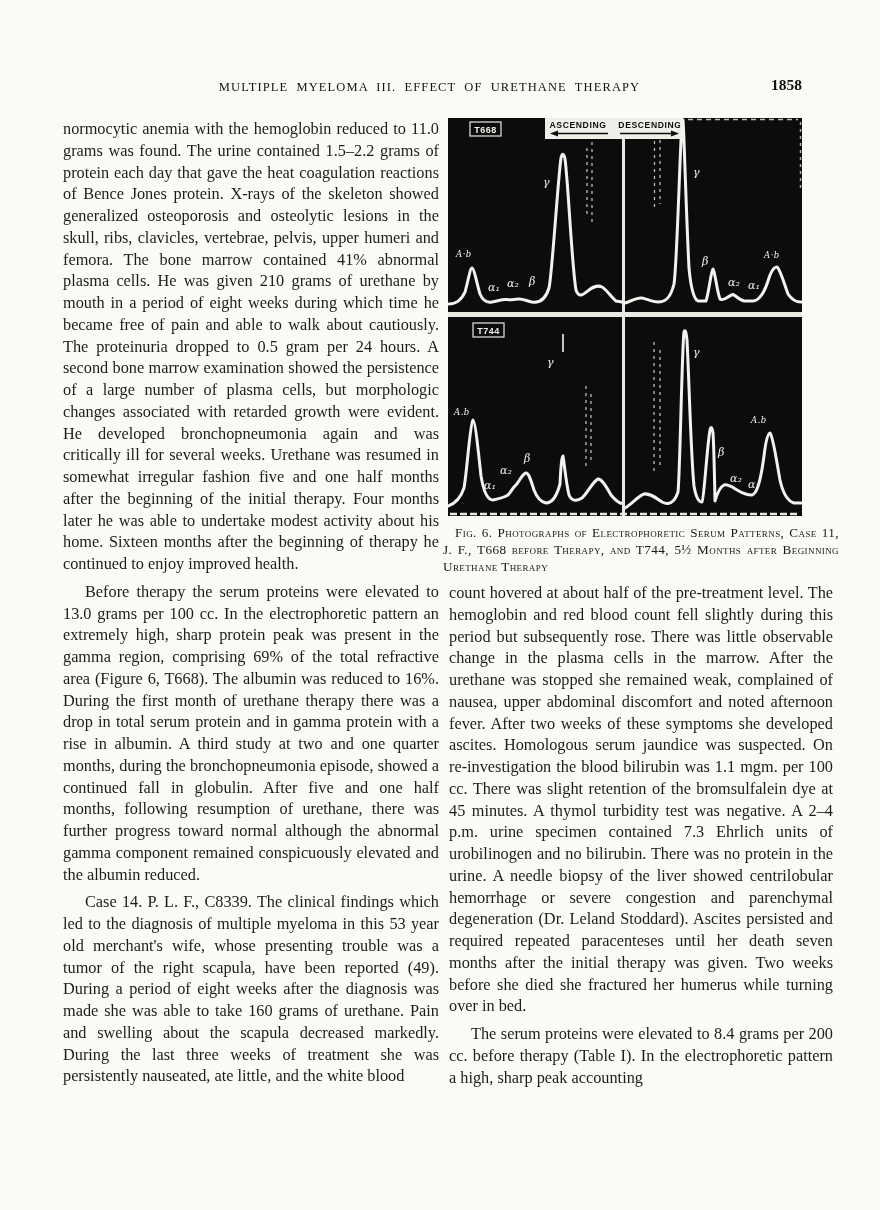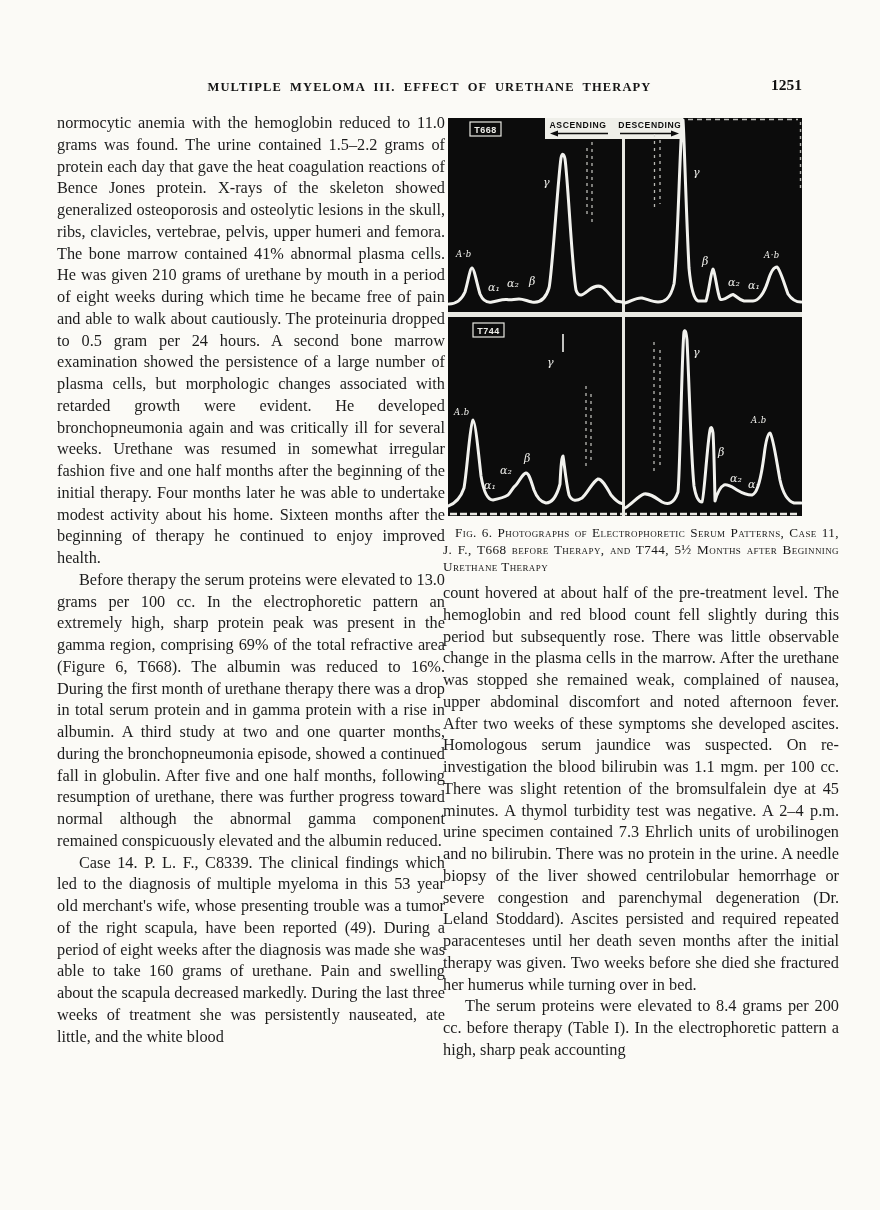--- a/index.html
+++ b/index.html
@@ -3,30 +3,30 @@
 <meta charset="utf-8">
 <style>
   html,body{margin:0;padding:0;background:#e9e7e2;}
   .page{
     position:relative;width:880px;height:1210px;margin:0 auto;
     background:#fbfaf6;color:#1c1c1c;overflow:hidden;
     font-family:"Liberation Serif", serif;
   }
   .running-head{position:absolute;top:80px;left:57px;width:745px;height:20px;}
   .head-title{
-    display:block;text-align:center;font-size:12.5px;font-weight:bold;
+    display:block;text-align:center;font-size:12.5px;font-weight:normal;
     letter-spacing:1.1px;word-spacing:4px;color:#141414;
   }
   .page-number{
     position:absolute;right:0;top:-4px;font-size:15.5px;font-weight:bold;color:#111;
   }
   .col{position:absolute;top:112px;font-size:16.3px;line-height:21.75px;text-align:justify;}
   .col-left{left:57px;width:388px;}
   .col-right{left:443px;width:396px;}
-  .col p{margin:0;text-indent:1.35em;}
+  .col p{margin:6px;text-indent:1.35em;}
   .col p.cont{text-indent:0;}
   figure.fig6{margin:0;padding:0;}
   .photo-wrap{margin:6px 0 0 5px;width:354px;height:398px;}
   .photo-wrap svg{display:block;}
   figcaption{
     margin:8px 0 7px 0;width:396px;
     font-size:13.2px;line-height:17px;font-variant:small-caps;
     letter-spacing:0.4px;text-align:justify;text-indent:12px;color:#161616;
   }
   .strip-label{font-family:"Liberation Sans",sans-serif;font-weight:bold;font-size:8.6px;letter-spacing:0.6px;fill:#0d0d0d;}
@@ -37,21 +37,21 @@
   .streak{stroke:#d8d8d2;stroke-width:1.3;stroke-dasharray:3 4;opacity:0.85;}
   .arrow{stroke:#0d0d0d;stroke-width:1.6;}
 </style>
 </head>
 <body>
 
 <div class="page">
 
   <div class="running-head">
     <span class="head-title">MULTIPLE MYELOMA III. EFFECT OF URETHANE THERAPY</span>
-    <span class="page-number">1251</span>
+    <span class="page-number">1858</span>
   </div>
 
   <div class="col col-left">
     <p class="cont">normocytic anemia with the hemoglobin reduced to 11.0 grams was found. The urine contained 1.5–2.2 grams of protein each day that gave the heat coagulation reactions of Bence Jones protein. X-rays of the skeleton showed generalized osteoporosis and osteolytic lesions in the skull, ribs, clavicles, vertebrae, pelvis, upper humeri and femora. The bone marrow contained 41% abnormal plasma cells. He was given 210 grams of urethane by mouth in a period of eight weeks during which time he became free of pain and able to walk about cautiously. The proteinuria dropped to 0.5 gram per 24 hours. A second bone marrow examination showed the persistence of a large number of plasma cells, but morphologic changes associated with retarded growth were evident. He developed bronchopneumonia again and was critically ill for several weeks. Urethane was resumed in somewhat irregular fashion five and one half months after the beginning of the initial therapy. Four months later he was able to undertake modest activity about his home. Sixteen months after the beginning of therapy he continued to enjoy improved health.</p>
     <p>Before therapy the serum proteins were elevated to 13.0 grams per 100 cc. In the electrophoretic pattern an extremely high, sharp protein peak was present in the gamma region, comprising 69% of the total refractive area (Figure 6, T668). The albumin was reduced to 16%. During the first month of urethane therapy there was a drop in total serum protein and in gamma protein with a rise in albumin. A third study at two and one quarter months, during the bronchopneumonia episode, showed a continued fall in globulin. After five and one half months, following resumption of urethane, there was further progress toward normal although the abnormal gamma component remained conspicuously elevated and the albumin reduced.</p>
     <p>Case 14. P. L. F., C8339. The clinical findings which led to the diagnosis of multiple myeloma in this 53 year old merchant's wife, whose presenting trouble was a tumor of the right scapula, have been reported (49). During a period of eight weeks after the diagnosis was made she was able to take 160 grams of urethane. Pain and swelling about the scapula decreased markedly. During the last three weeks of treatment she was persistently nauseated, ate little, and the white blood</p>
   </div>
 
   <div class="col col-right">
     <figure class="fig6">

